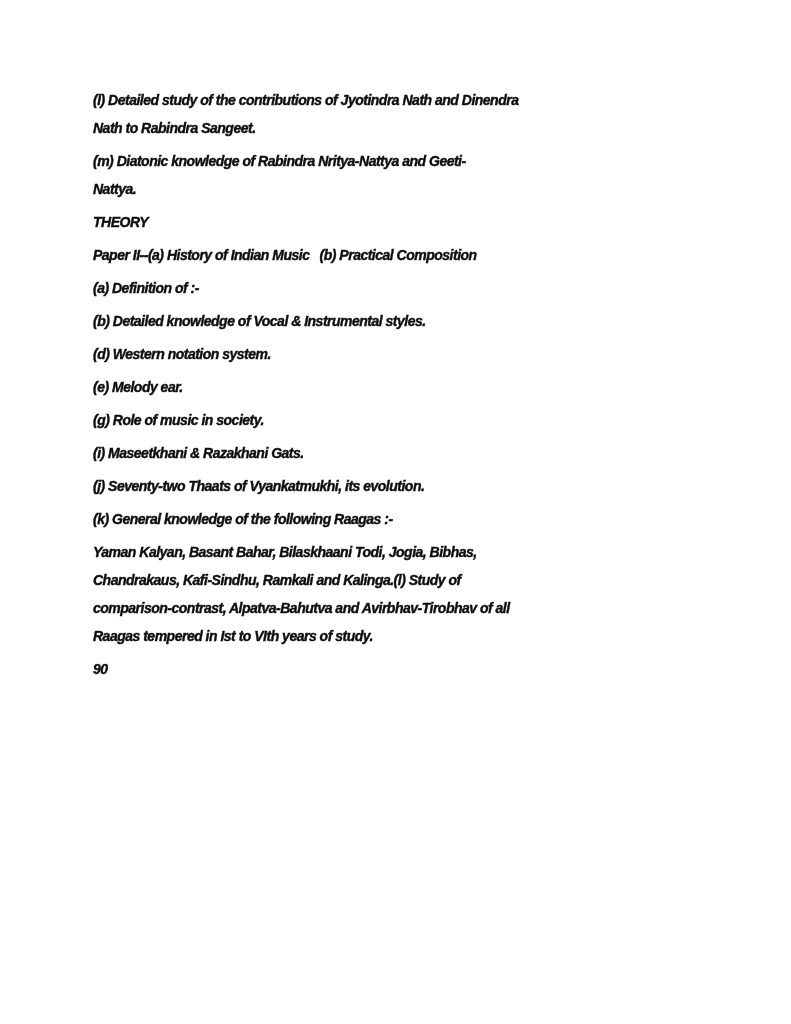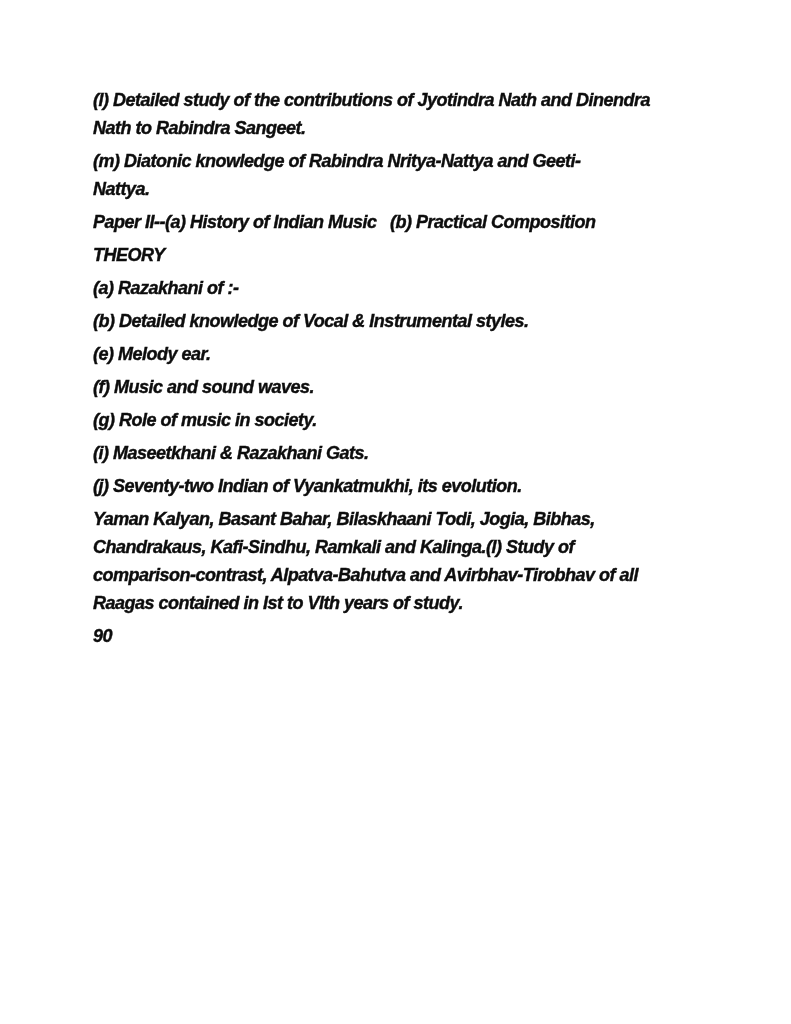--- a/index.html
+++ b/index.html
@@ -18,48 +18,49 @@
     position: absolute;
     left: 93px;
     top: 86px;
     width: 680px;
   }
   .para {
     margin: 0 0 5px 0;
     font-family: "Liberation Sans", "DejaVu Sans", sans-serif;
     font-style: italic;
     font-weight: bold;
-    font-size: 18px;
+    font-size: 14px;
     line-height: 28px;
     letter-spacing: -0.5px;
     color: #0d0d0d;
     white-space: pre; 
     -webkit-text-stroke: 0.4px #0d0d0d; 
   }
   .page-number {
     margin-top: 2px;
   }
 </style>
 </head>
 <body>
 
 <div class="page">
   <div class="content">
     <p class="para">(l) Detailed study of the contributions of Jyotindra Nath and Dinendra
 Nath to Rabindra Sangeet.</p>
     <p class="para">(m) Diatonic knowledge of Rabindra Nritya-Nattya and Geeti-
 Nattya.</p>
+    <p class="para">THEORY</p>
     <p class="para">Paper II--(a) History of Indian Music   (b) Practical Composition</p>
-    <p class="para">THEORY</p>
-    <p class="para">(a) Razakhani of :-</p>
+    <p class="para">(a) Definition of :-</p>
     <p class="para">(b) Detailed knowledge of Vocal &amp; Instrumental styles.</p>
+    <p class="para">(d) Western notation system.</p>
     <p class="para">(e) Melody ear.</p>
-    <p class="para">(f) Music and sound waves.</p>
     <p class="para">(g) Role of music in society.</p>
     <p class="para">(i) Maseetkhani &amp; Razakhani Gats.</p>
-    <p class="para">(j) Seventy-two Indian of Vyankatmukhi, its evolution.</p>
+    <p class="para">(j) Seventy-two Thaats of Vyankatmukhi, its evolution.</p>
+    <p class="para">(k) General knowledge of the following Raagas :-</p>
     <p class="para">Yaman Kalyan, Basant Bahar, Bilaskhaani Todi, Jogia, Bibhas,
 Chandrakaus, Kafi-Sindhu, Ramkali and Kalinga.(l) Study of
 comparison-contrast, Alpatva-Bahutva and Avirbhav-Tirobhav of all
-Raagas contained in Ist to VIth years of study.</p>
+Raagas tempered in Ist to VIth years of study.</p>
     <p class="para page-number">90</p>
   </div>
 </div>
 
 </body></html>

